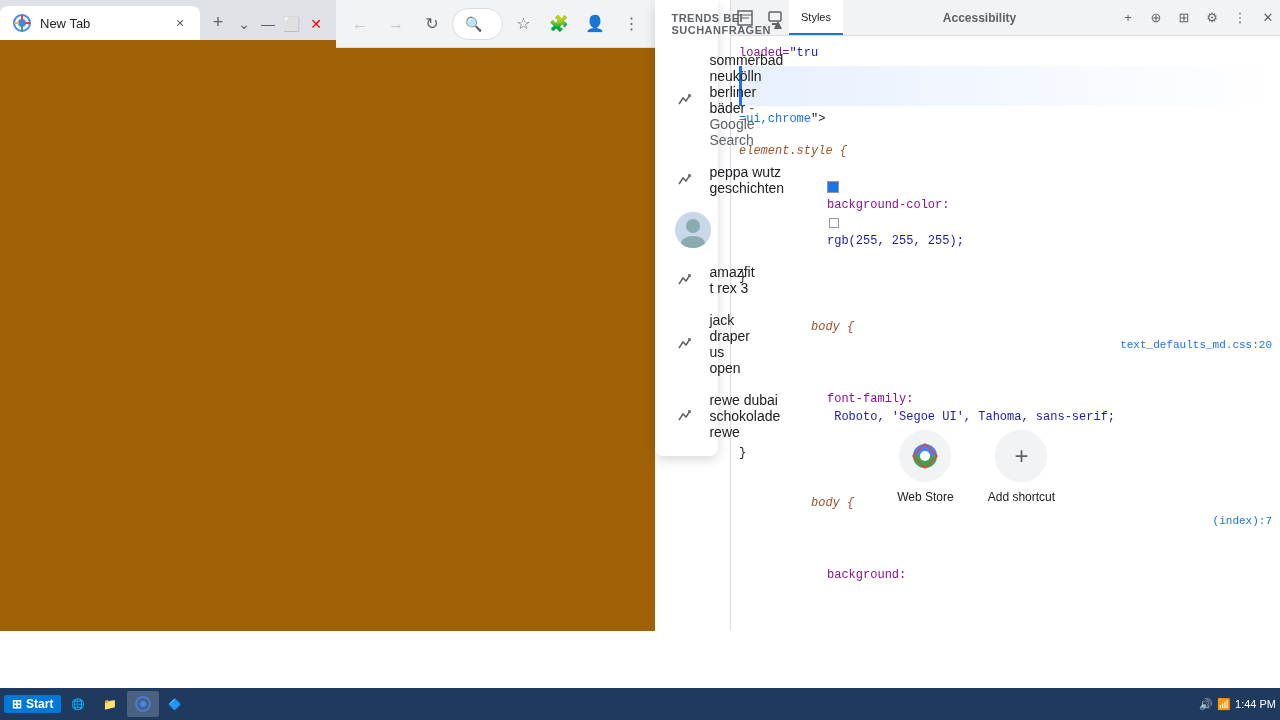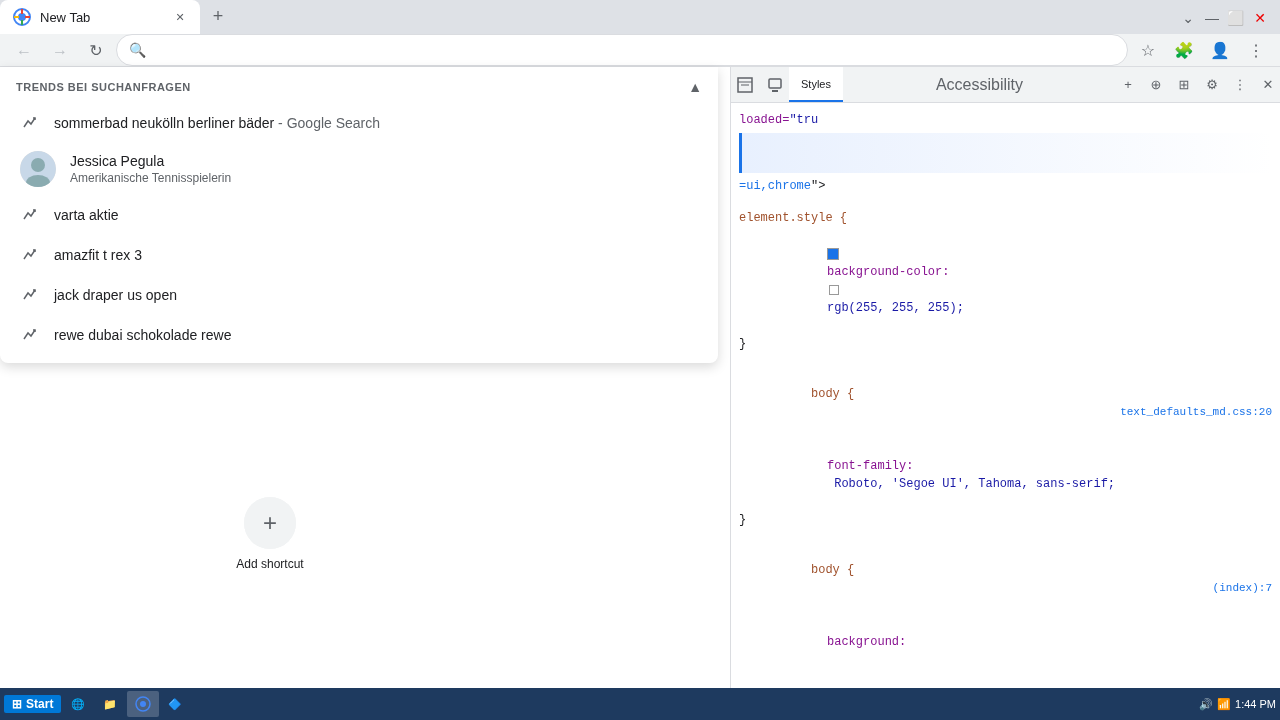--- a/index.html
+++ b/index.html
@@ -1,19 +1,19 @@
 <!DOCTYPE html>
 <html><head>
   <meta charset="utf-8">
   <style>
     * { margin: 0; padding: 0; box-sizing: border-box; }
     body { width: 1280px; height: 720px; overflow: hidden; font-family: 'Segoe UI', Arial, sans-serif; background: #fff; position: relative; }
 
     
-    .browser-frame { width: 1280px; height: 631px; display: flex; flex-direction: column; background: #a16207; }
+    .browser-frame { width: 1280px; height: 631px; display: flex; flex-direction: row; background: #a16207; }
 
     
     .tab-bar { height: 40px; background: #dee1e6; display: flex; align-items: flex-end; padding-left: 0; }
     .tab { height: 34px; background: #fff; border-radius: 8px 8px 0 0; display: flex; align-items: center; padding: 0 12px; min-width: 200px; max-width: 240px; gap: 8px; position: relative; }
     .tab-title { font-size: 13px; color: #202124; flex: 1; white-space: nowrap; overflow: hidden; text-overflow: ellipsis; }
     .tab-close { width: 16px; height: 16px; border-radius: 50%; display: flex; align-items: center; justify-content: center; cursor: pointer; font-size: 11px; color: #5f6368; }
     .new-tab-btn { width: 28px; height: 28px; border-radius: 50%; display: flex; align-items: center; justify-content: center; cursor: pointer; color: #5f6368; font-size: 18px; margin-left: 4px; margin-bottom: 4px; }
     .tab-bar-right { flex: 1; display: flex; align-items: center; justify-content: flex-end; padding-right: 8px; padding-bottom: 4px; }
     .tab-bar-btn { width: 24px; height: 24px; display: flex; align-items: center; justify-content: center; color: #5f6368; font-size: 14px; cursor: pointer; }
 
@@ -46,29 +46,29 @@
     .shortcut-icon { width: 52px; height: 52px; border-radius: 50%; background: #f1f3f4; display: flex; align-items: center; justify-content: center; }
     .shortcut-label { font-size: 12px; color: #202124; text-align: center; }
     .add-shortcut-plus { width: 52px; height: 52px; border-radius: 50%; background: #f1f3f4; display: flex; align-items: center; justify-content: center; font-size: 24px; color: #5f6368; }
 
     
     .devtools-panel { width: 550px; background: #fff; border-left: 1px solid #dadce0; display: flex; flex-direction: column; overflow: hidden; }
     .devtools-icons { display: flex; margin-left: auto; gap: 4px; }
     .devtools-icon-btn { width: 24px; height: 24px; display: flex; align-items: center; justify-content: center; cursor: pointer; color: #5f6368; font-size: 13px; border-radius: 4px; }
     .devtools-content { flex: 1; overflow-y: auto; padding: 8px; font-family: 'Courier New', monospace; font-size: 12px; }
     .code-line { line-height: 1.5; white-space: pre; }
-    .code-selector { color: #a0522d; }
+    .code-selector { color: #a0522d; font-style: italic; }
     .code-property { color: #881391; }
     .code-value { color: #1a1aa6; }
     .code-brace { color: #202124; }
     .code-source { color: #1a73e8; text-decoration: none; font-size: 11px; }
     .devtools-top-tab-bar { display: flex; align-items: center; height: 36px; background: #f1f3f4; border-bottom: 1px solid #dadce0; overflow: hidden; }
     .devtools-top-tab { font-size: 12px; color: #5f6368; padding: 0 12px; height: 100%; display: flex; align-items: center; cursor: pointer; white-space: nowrap; }
     .devtools-top-tab.active { background: #fff; color: #202124; border-top: 2px solid #1a73e8; }
-    .accessibility-tab { margin-left: auto; font-size: 16px; color: #5f6368; padding: 13px 12px; height: 100%; display: flex; align-items: center; cursor: pointer; }
+    .accessibility-tab { margin-left: auto; font-size: 12px; color: #5f6368; padding: 13px 12px; height: 100%; display: flex; align-items: center; cursor: pointer; font-weight: bold; }
 
     
     .taskbar { height: 32px; background: #1e3a5f; display: flex; align-items: center; padding: 0 4px; gap: 2px; position: absolute; bottom: 0; left: 0; right: 0; }
     .taskbar-start { background: #0078d7; color: #fff; padding: 2px 8px; font-size: 12px; font-weight: bold; cursor: pointer; border-radius: 2px; display: flex; align-items: center; gap: 4px; }
     .taskbar-item { height: 26px; padding: 0 8px; display: flex; align-items: center; gap: 4px; cursor: pointer; border-radius: 2px; font-size: 11px; color: #fff; }
     .taskbar-active { background: rgba(255,255,255,0.2); }
     .taskbar-right { margin-left: auto; display: flex; align-items: center; gap: 4px; color: #fff; font-size: 11px; }
 
     
     .chrome-logo { width: 20px; height: 20px; }
@@ -137,44 +137,40 @@
         <div class="dropdown-item">
           <div class="trend-icon">
             <svg width="16" height="16" viewBox="0 0 16 16">
                 <polyline points="2,12 6,6 9,9 13,3" stroke="#5f6368" stroke-width="1.5" fill="none"></polyline>
                 <polyline points="11,3 13,3 13,5" stroke="#5f6368" stroke-width="1.5" fill="none"></polyline>
               </svg>
           </div>
           <span class="dropdown-item-text">sommerbad neukölln berliner bäder<span class="highlight"> - Google Search</span></span>
         </div>
 
+        <div class="dropdown-item">
+          <div class="trend-icon">
+            <svg width="16" height="16" viewBox="0 0 16 16">
+                <polyline points="2,12 6,6 9,9 13,3" stroke="#5f6368" stroke-width="1.5" fill="none"></polyline>
+                <polyline points="11,3 13,3 13,5" stroke="#5f6368" stroke-width="1.5" fill="none"></polyline>
+              </svg>
+          </div>
+          <span class="dropdown-item-text">peppa wutz geschichten</span>
+        </div>
 
         <div class="dropdown-item">
           <div class="jessica-avatar">
             <svg width="36" height="36" viewBox="0 0 36 36">
               <circle cx="18" cy="18" r="18" fill="#c8d8e8"></circle>
               <circle cx="18" cy="14" r="7" fill="#8aabb0"></circle>
               <ellipse cx="18" cy="32" rx="12" ry="8" fill="#8aabb0"></ellipse>
             </svg>
           </div>
-          <div class="item-with-sub">
-            <span class="dropdown-item-text">Jessica Pegula</span>
-            <span class="jessica-sub">Amerikanische Tennisspielerin</span>
-          </div>
-        </div>
-
-        <div class="dropdown-item">
-          <div class="trend-icon">
-            <svg width="16" height="16" viewBox="0 0 16 16">
-                <polyline points="2,12 6,6 9,9 13,3" stroke="#5f6368" stroke-width="1.5" fill="none"></polyline>
-                <polyline points="11,3 13,3 13,5" stroke="#5f6368" stroke-width="1.5" fill="none"></polyline>
-              </svg>
-          </div>
-          <span class="dropdown-item-text">varta aktie</span>
-        </div>
+        </div>
+
 
         <div class="dropdown-item">
           <div class="trend-icon">
             <svg width="16" height="16" viewBox="0 0 16 16">
                 <polyline points="2,12 6,6 9,9 13,3" stroke="#5f6368" stroke-width="1.5" fill="none"></polyline>
                 <polyline points="11,3 13,3 13,5" stroke="#5f6368" stroke-width="1.5" fill="none"></polyline>
               </svg>
           </div>
           <span class="dropdown-item-text">amazfit t rex 3</span>
         </div>
@@ -196,20 +192,32 @@
                 <polyline points="2,12 6,6 9,9 13,3" stroke="#5f6368" stroke-width="1.5" fill="none"></polyline>
                 <polyline points="11,3 13,3 13,5" stroke="#5f6368" stroke-width="1.5" fill="none"></polyline>
               </svg>
           </div>
           <span class="dropdown-item-text">rewe dubai schokolade rewe</span>
         </div>
       </div>
 
       <div style="position: absolute; top: 430px; left: 230px; display: flex; gap: 16px;">
 
+        <div class="shortcut-item">
+          <div class="shortcut-icon">
+            <svg width="32" height="32" viewBox="0 0 32 32">
+              <circle cx="16" cy="16" r="12" fill="none" stroke="#dadce0" stroke-width="1"></circle>
+              <path d="M4 16 A12 12 0 0 1 28 16" fill="#4285f4"></path>
+              <path d="M4 16 A12 12 0 0 0 28 16" fill="#34a853"></path>
+              <circle cx="16" cy="16" r="5" fill="white"></circle>
+              <path d="M16 4 L28 16 L16 28 L4 16 Z" fill="none" stroke="#ea4335" stroke-width="1.5"></path>
+            </svg>
+          </div>
+          <span class="shortcut-label">Web Store</span>
+        </div>
 
         <div class="shortcut-item">
           <div class="shortcut-icon">
             <div class="add-shortcut-plus">+</div>
           </div>
           <span class="shortcut-label">Add shortcut</span>
         </div>
       </div>
 
       <div style="position: absolute; bottom: 40px; left: 50%; transform: translateX(-60%);">

